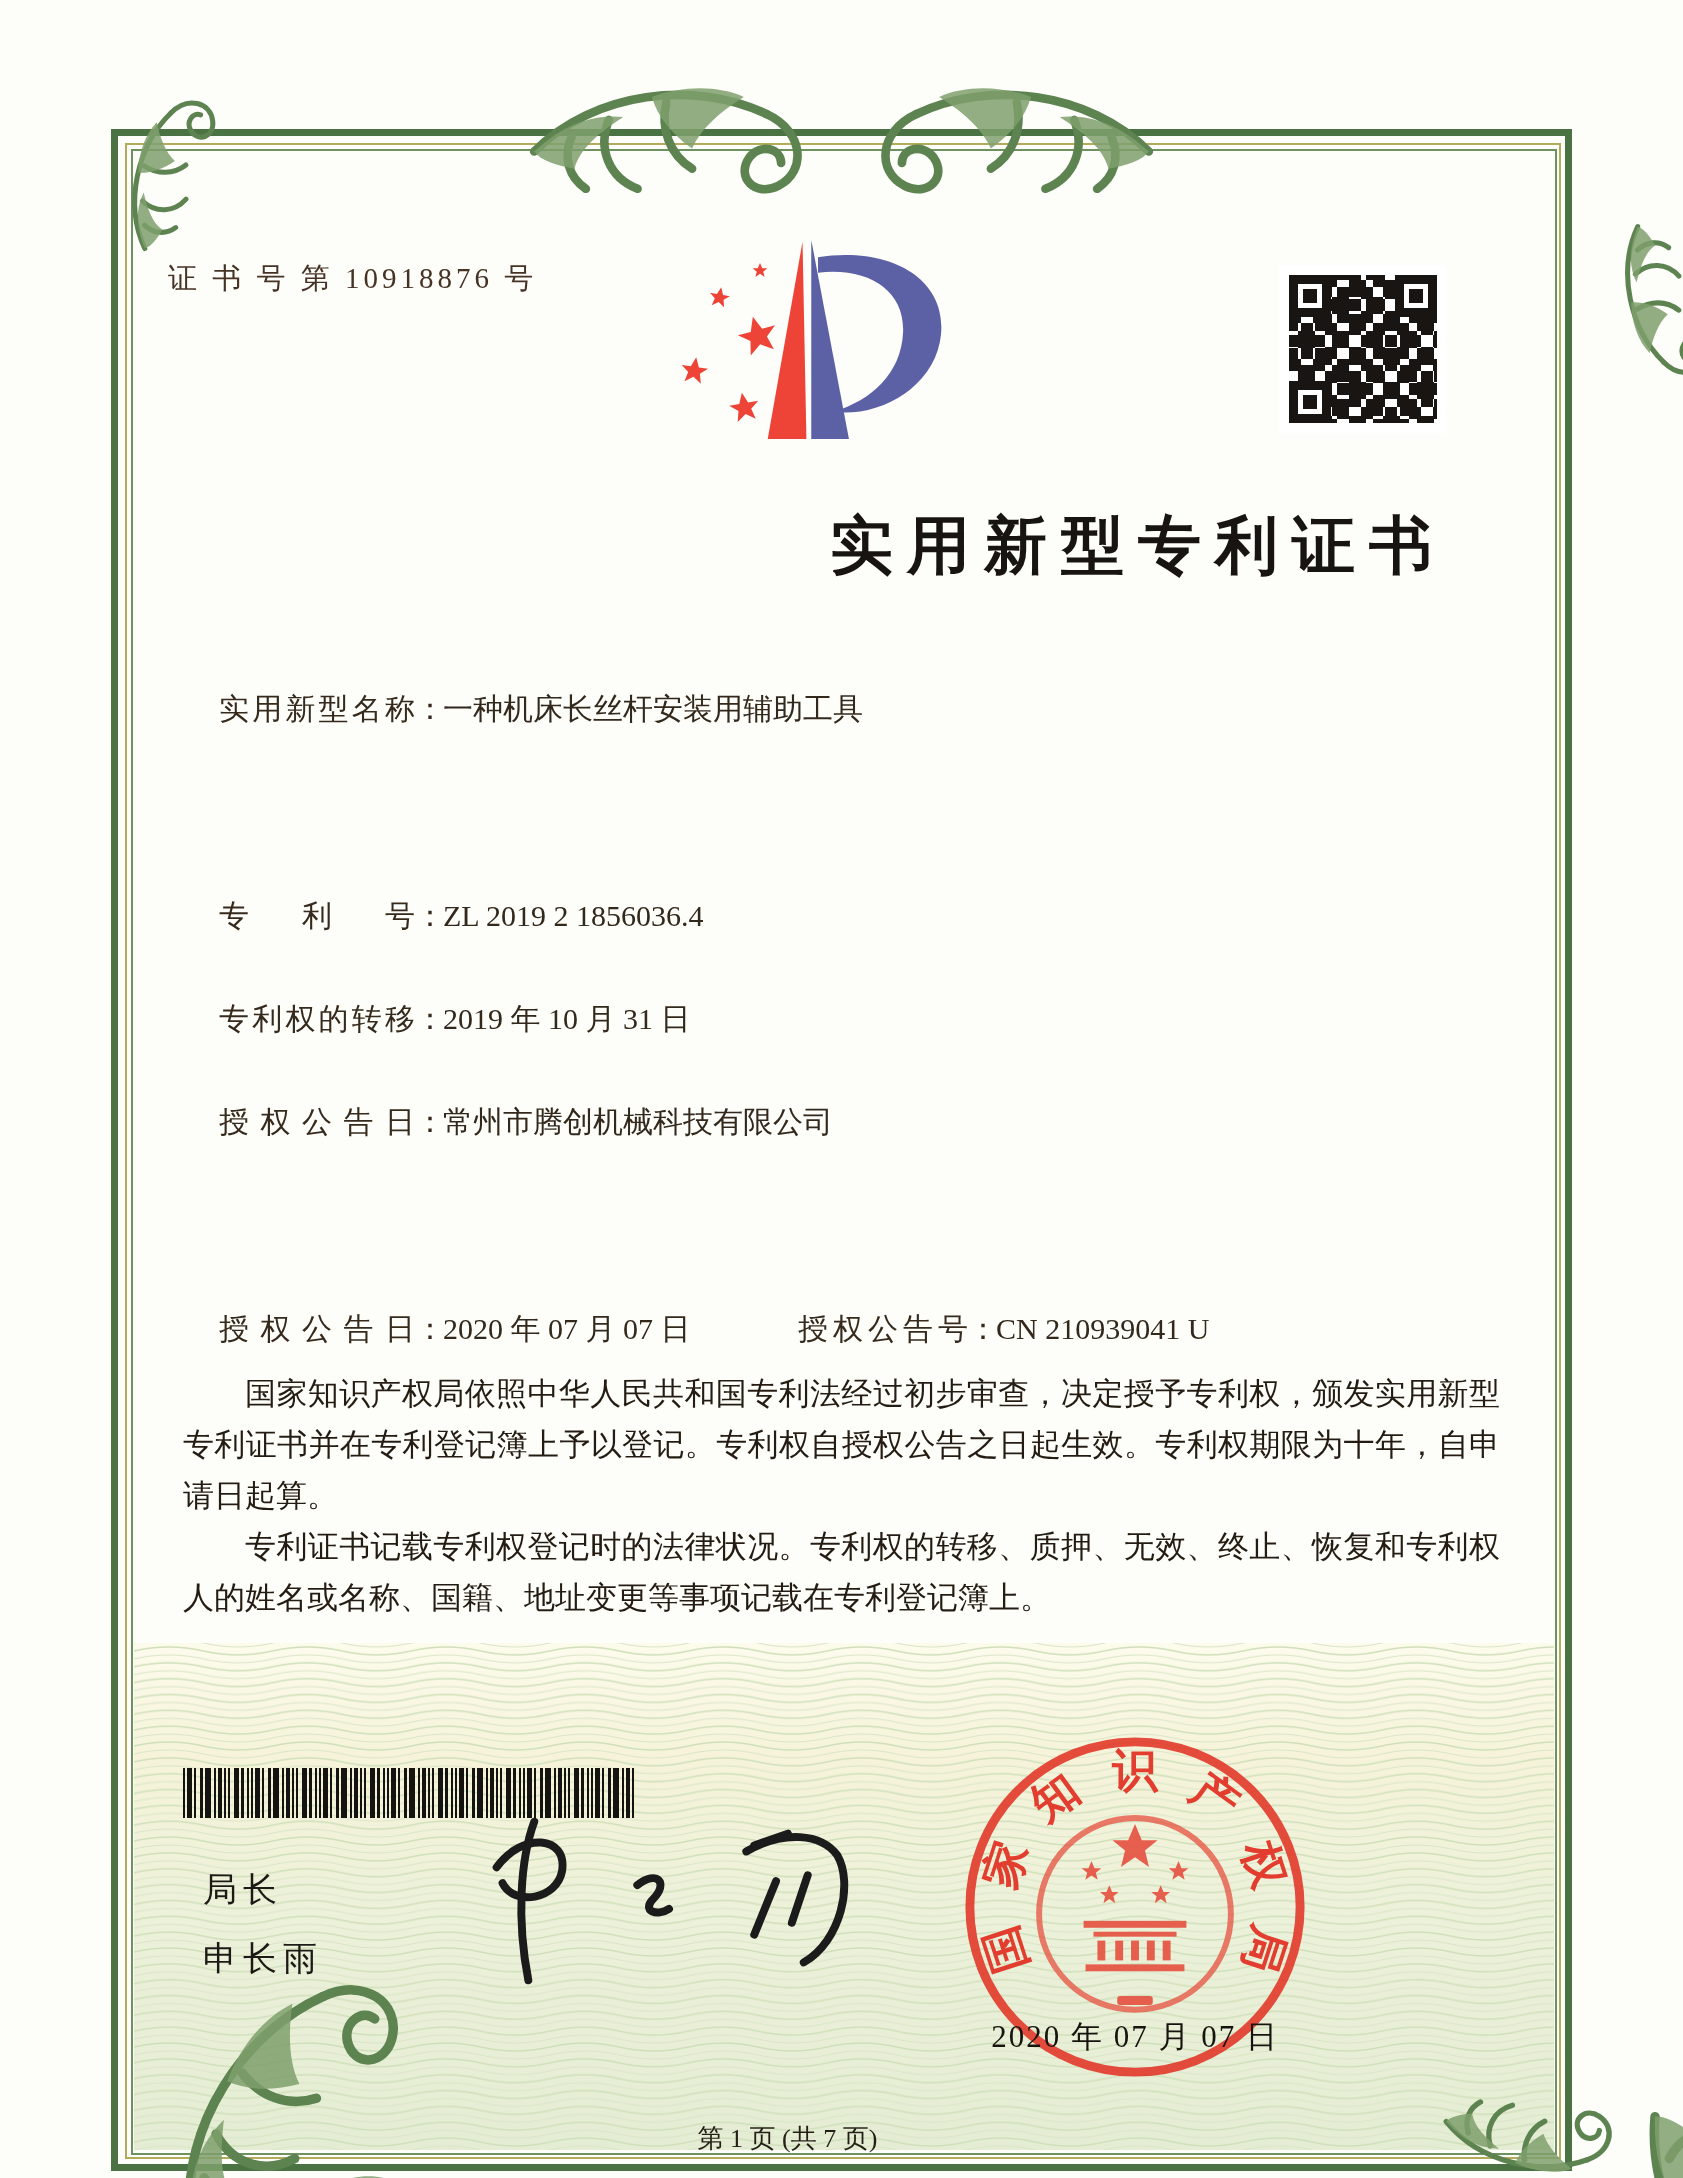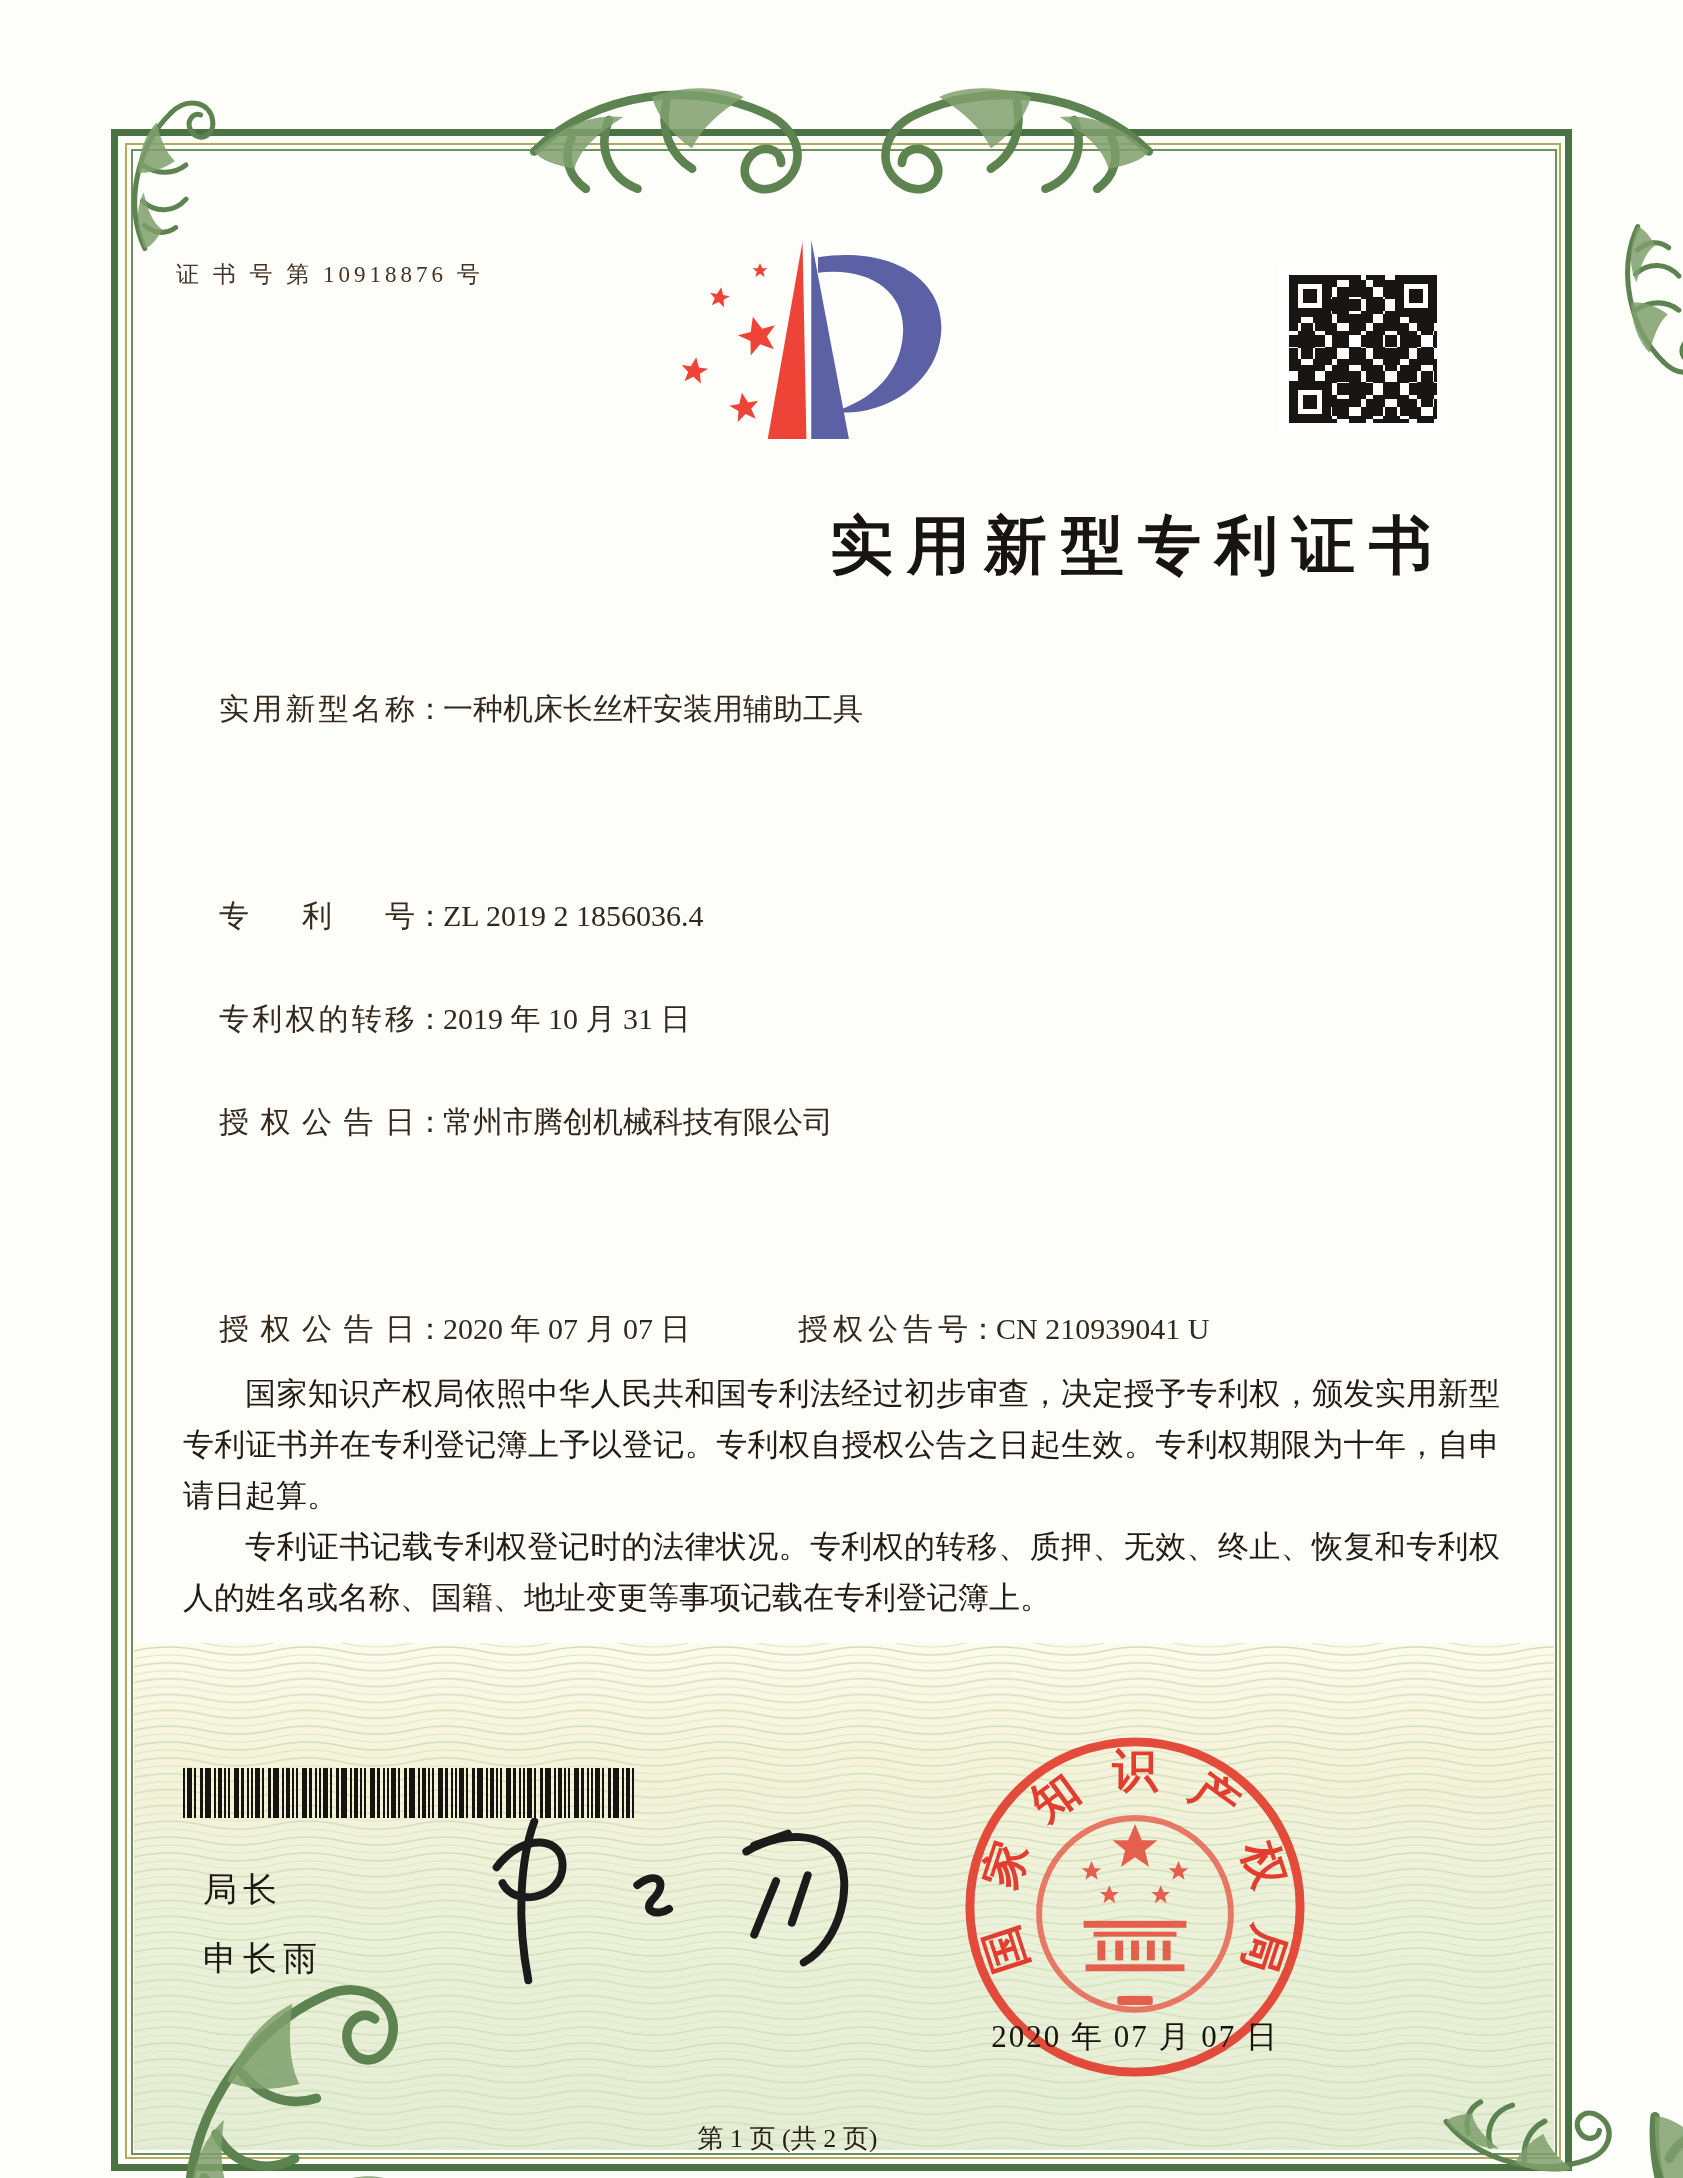--- a/index.html
+++ b/index.html
@@ -7,21 +7,21 @@
         font-family:"Liberation Serif","DejaVu Serif",serif;color:#2b2218;}
   .abs{position:absolute;}
 
   
   .frame1{left:111px;top:129px;width:1447px;height:2028px;border:7px solid #4a7243;}
   .frame2{left:125px;top:143px;width:1432px;height:2012px;border:2px solid #b3ab5c;}
   .frame3{left:131px;top:149px;width:1422px;height:2002px;border:2px solid #6d9260;}
 
   .waves{left:134px;top:1643px;}
 
-  .certno{left:176px;top:259px;font-size:23px;letter-spacing:4px;color:#463325;}
+  .certno{left:168px;top:259px;font-size:29px;letter-spacing:4px;color:#463325;}
   .logo{left:644px;top:228px;width:319px;height:242px;}
 
   .qr{left:1279px;top:265px;width:168px;height:168px;background:#fff;}
   .qr-mod{position:absolute;inset:10px;
     background:
       repeating-conic-gradient(#181512 0 25%,#0000 0 50%) 0 0/24px 24px,
       repeating-conic-gradient(#181512 0 25%,#0000 0 50%) 9px 5px/34px 34px;}
   .qf{position:absolute;width:42px;height:42px;border:9px solid #181512;background:#fff;box-sizing:border-box;}
   .qf::after{content:"";position:absolute;inset:5px;background:#181512;}
   .qf.tl{left:10px;top:10px}.qf.tr{right:10px;top:10px}.qf.bl{left:10px;bottom:10px}
@@ -200,16 +200,16 @@
       <text class="seal-ch" transform="translate(106,79) rotate(-36)">知</text>
       <text class="seal-ch" transform="translate(178,56)">识</text>
       <text class="seal-ch" transform="translate(250,79) rotate(36)">产</text>
       <text class="seal-ch" transform="translate(294,140) rotate(72)">权</text>
       <text class="seal-ch" transform="translate(294,216) rotate(108)">局</text>
     </g>
   </svg>
 
   <div class="abs sealdate">2020 年 07 月 07 日</div>
 
-  <div class="abs footer">第 1 页 (共 2 页)</div>
+  <div class="abs footer">第 1 页 (共 7 页)</div>
 
 </div>
 
 
 </body></html>

